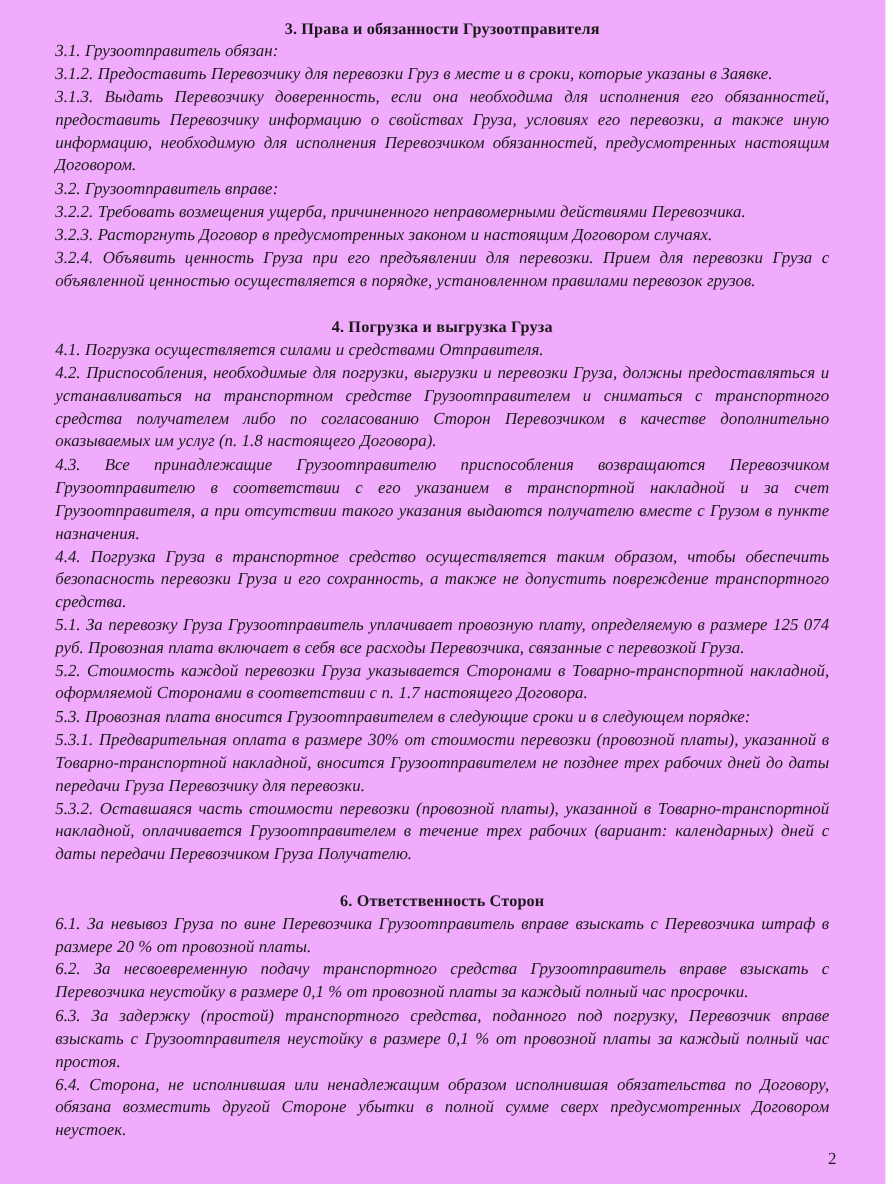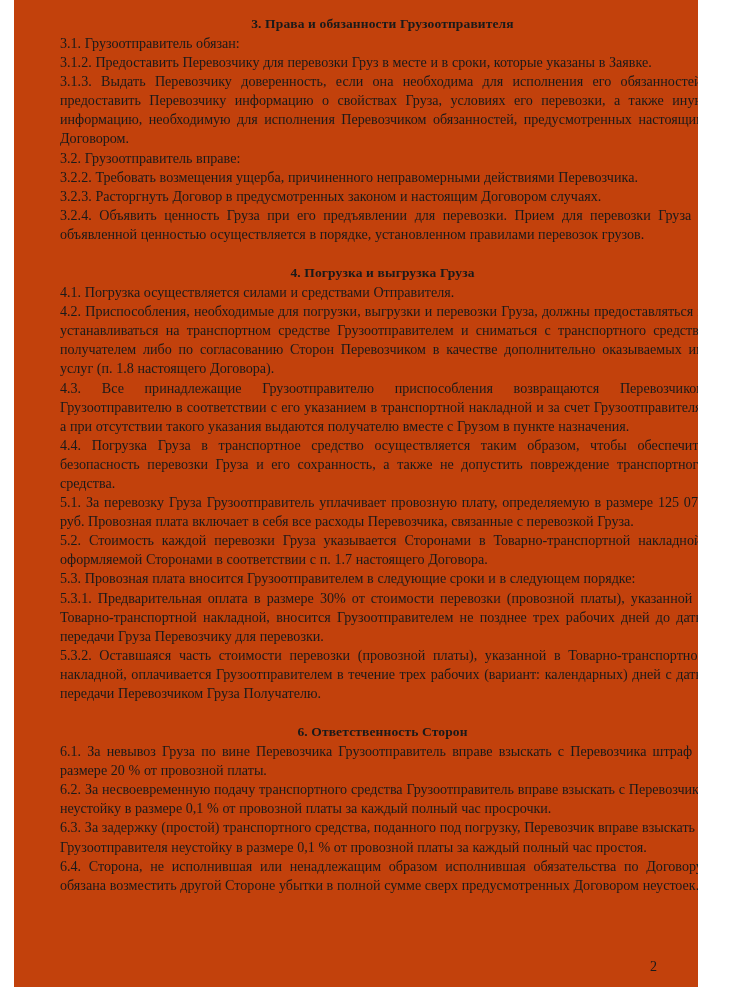--- a/index.html
+++ b/index.html
@@ -6,26 +6,25 @@
     margin: 0;
     padding: 0;
     background: #ffffff;
   }
   body {
     font-family: "Liberation Serif", "DejaVu Serif", serif;
     color: #1a1a1a;
   }
   .page {
     position: relative;
-    width: 684px;
+    width: 738px;
     height: 987px;
-    background: #c2410c;
+    background: #f0abfc;
     box-sizing: border-box;
     overflow: hidden;
-    margin-left: 14px;
   }
   .content {
     position: absolute;
     left: 46px;
     top: 14px;
     width: 645px;
   }
   .heading {
     text-align: center;
     font-weight: bold;
@@ -38,20 +37,21 @@
     margin-top: 19px;
   }
   .para {
     text-align: justify;
     text-justify: inter-word;
     font-size: 14.1px;
     line-height: 19.1px;
     margin: 0;
     hyphens: none;
     word-spacing: 0.01em;
+    font-style: italic;
   }
   .para.nojust {
     text-align: left;
   }
   .pagenum {
     position: absolute;
     right: 41px;
     top: 957px;
     font-size: 14.1px;
     line-height: 19px;

